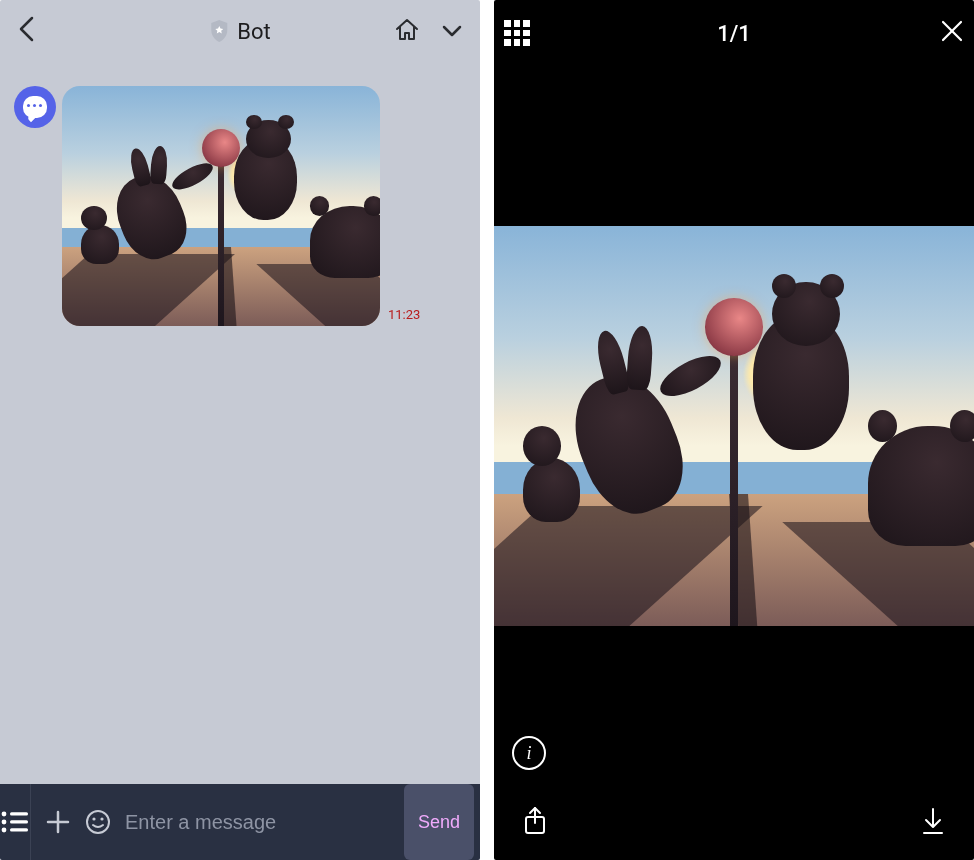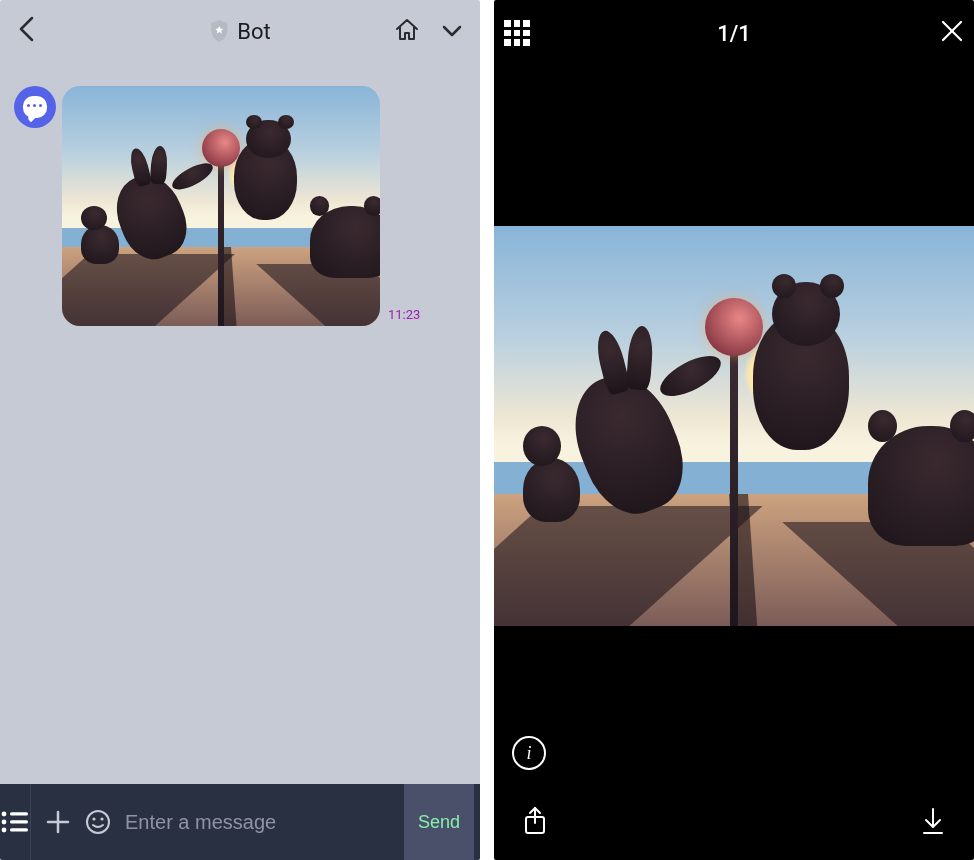--- a/index.html
+++ b/index.html
@@ -17,21 +17,21 @@
   .home-icon { width: 26px; height: 24px; }
   .chevron-down { width: 20px; height: 12px; }
   .messages { flex: 1; padding: 24px 14px 0 14px; position: relative; }
   .avatar { position: absolute; left: 14px; top: 24px; width: 42px; height: 42px; border-radius: 50%; background: #5563E8; display: flex; align-items: center; justify-content: center; }
   .avatar .bubble { width: 24px; height: 22px; border-radius: 10px; background: #fff; position: relative; }
   .avatar .bubble .dots { position: absolute; top: 8px; left: 4px; display: flex; gap: 3px; }
   .avatar .bubble .dots i { width: 3px; height: 3px; border-radius: 50%; background: #5563E8; display: block; }
   .avatar .bubble:after { content: ""; position: absolute; bottom: -3px; left: 5px; width: 6px; height: 6px; background: #fff; border-radius: 0 0 0 4px; transform: rotate(45deg); }
   .msg-row { margin-left: 48px; display: flex; align-items: flex-end; gap: 8px; }
   .img-msg { width: 318px; height: 240px; border-radius: 18px; overflow: hidden; }
-  .timestamp { font-size: 13px; color: #a21caf; padding-bottom: 4px; }
+  .timestamp { font-size: 13px; color: #b91c1c; padding-bottom: 4px; }
   
   .illus { width: 100%; height: 100%; position: relative; background: linear-gradient(to bottom, #89B4D8 0%, #B9D0DF 28%, #EFE7D4 48%, #F8F3DF 55%); overflow: hidden; }
   .illus .sea { position: absolute; left: 0; right: 0; top: 59%; height: 8%; background: #84B0D4; }
   .illus .sand { position: absolute; left: 0; right: 0; top: 67%; bottom: 0; background: linear-gradient(to bottom, #CCA27F, #7C5C58); }
   .illus .sun { position: absolute; left: 52%; top: 28%; width: 14%; height: 18%; border-radius: 50%; background: radial-gradient(circle, #fff 0%, #ffe9a8 55%, rgba(255,255,255,0) 72%); filter: blur(1px); }
   .illus .ball { position: absolute; left: 44%; top: 18%; width: 12%; aspect-ratio: 1; border-radius: 50%; background: radial-gradient(circle at 60% 35%, #E98787, #8C3A46 75%); box-shadow: 0 0 12px rgba(255,170,80,.5); }
   .illus .pole { position: absolute; left: 49.2%; top: 30%; bottom: 0; width: 1.6%; background: linear-gradient(to bottom, #3c2c33, #1e161d); }
   .illus .poleshadow { position: absolute; left: 49%; right: 47%; bottom: 0; top: 67%; background: #1b1218; transform-origin: top center; transform: skewX(4deg); opacity: .6; }
   .illus .fig { position: absolute; background: radial-gradient(circle at 55% 30%, #3a2a30, #1c1419); }
   .illus .rabbit-body { left: 18%; top: 37%; width: 20%; height: 35%; border-radius: 48% 48% 42% 42%; transform: rotate(-22deg); }
@@ -51,21 +51,21 @@
   .illus .shadow2 { right: -6%; bottom: 0; width: 34%; height: 26%; background: #18111a; opacity: .55; transform: skewX(48deg); }
   
   .input-bar { height: 76px; background: #293042; display: flex; padding: 0 10px 0 0; gap: 14px; }
   .input-bar .seg { height: 100%; display: flex; align-items: center; justify-content: center; }
   .input-bar .menu-btn { width: 62px; border-right: 1px solid #3b4254; }
   .input-bar svg { display: block; }
   .input-bar .plus-btn { width: 40px; }
   .input-bar .emoji-btn { width: 34px; }
   .input-bar input { flex: 1; background: transparent; border: none; outline: none; color: #C6CAD4; font-size: 20px; height: 100%; }
   .input-bar input::placeholder { color: #8e94a4; }
-  .send-btn { background: #4a5069; color: #86efac; font-size: 18px; font-weight: 500; border: none; border-radius: 0; padding: 8px 14px; cursor: pointer; }
+  .send-btn { background: #4a5069; color: #f0abfc; font-size: 18px; font-weight: 500; border: none; border-radius: 6px; padding: 8px 14px; cursor: pointer; }
   
   .viewer { background: #000; display: flex; flex-direction: column; }
   .viewer-header { height: 66px; display: flex; align-items: center; justify-content: space-between; padding: 0 10px; color: #fff; }
   .viewer-header .counter { position: absolute; left: 50%; transform: translateX(-50%); font-size: 22px; font-weight: 500; }
   .grid-icon { width: 26px; height: 26px; display: grid; grid-template-columns: repeat(3,1fr); grid-template-rows: repeat(3,1fr); gap: 3px; }
   .grid-icon i { background: #fff; display: block; }
   .close-x { width: 24px; height: 24px; }
   .viewer-body { flex: 1; display: flex; align-items: center; justify-content: center; }
   .viewer-img { width: 100%; height: 400px; }
   .viewer-footer2 { position: absolute; left: 18px; bottom: 90px; }

